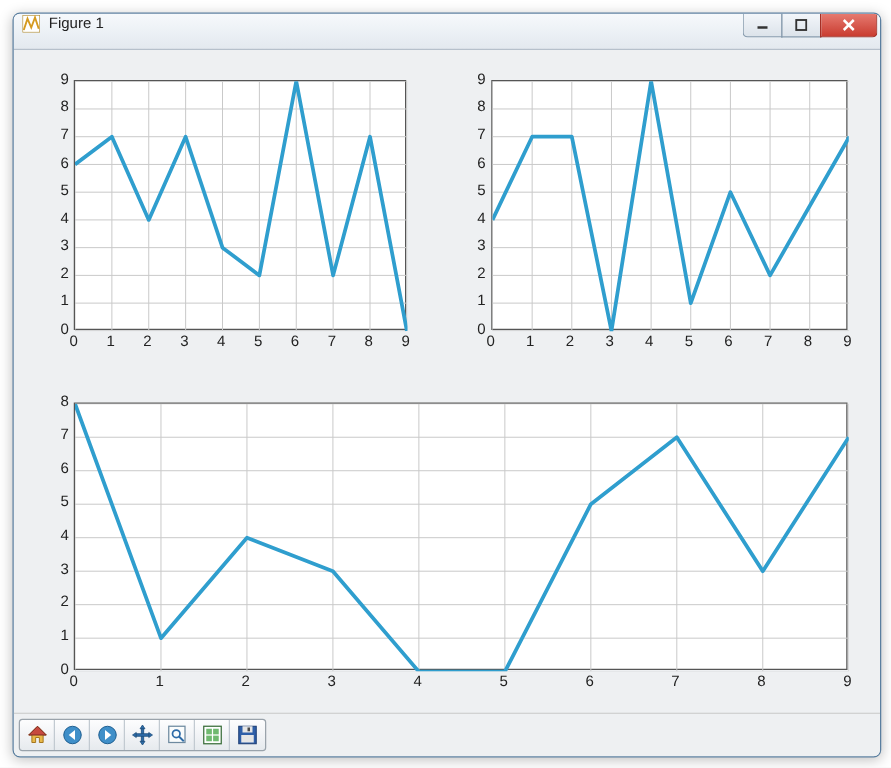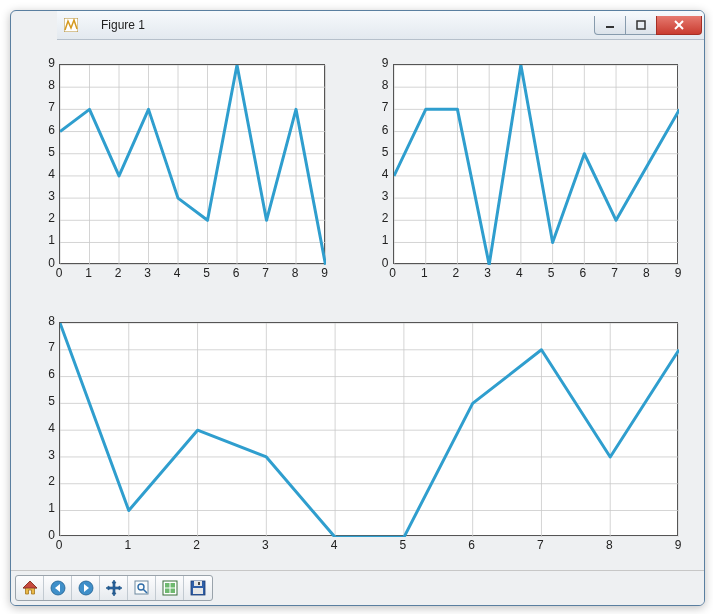--- a/index.html
+++ b/index.html
@@ -27,25 +27,23 @@
     display: flex;
     flex-direction: column;
     overflow: hidden;
   }
   
   .titlebar {
     height: 28px;
     background: linear-gradient(#f6f9fc, #e3e9ef);
     border-bottom: 1px solid #b6c0cb;
     display: flex;
-    align-items: center;
     padding: 0 2px 0 6px;
-    gap: 22px;
+    gap: 6px;
     position: relative;
-    margin-left: 46px;
   }
   .app-icon {
     width: 16px; height: 16px;
     display:flex; align-items:center; justify-content:center;
   }
   .title-text {
     font-size: 12px;
     color: #222;
   }
   .win-buttons {

